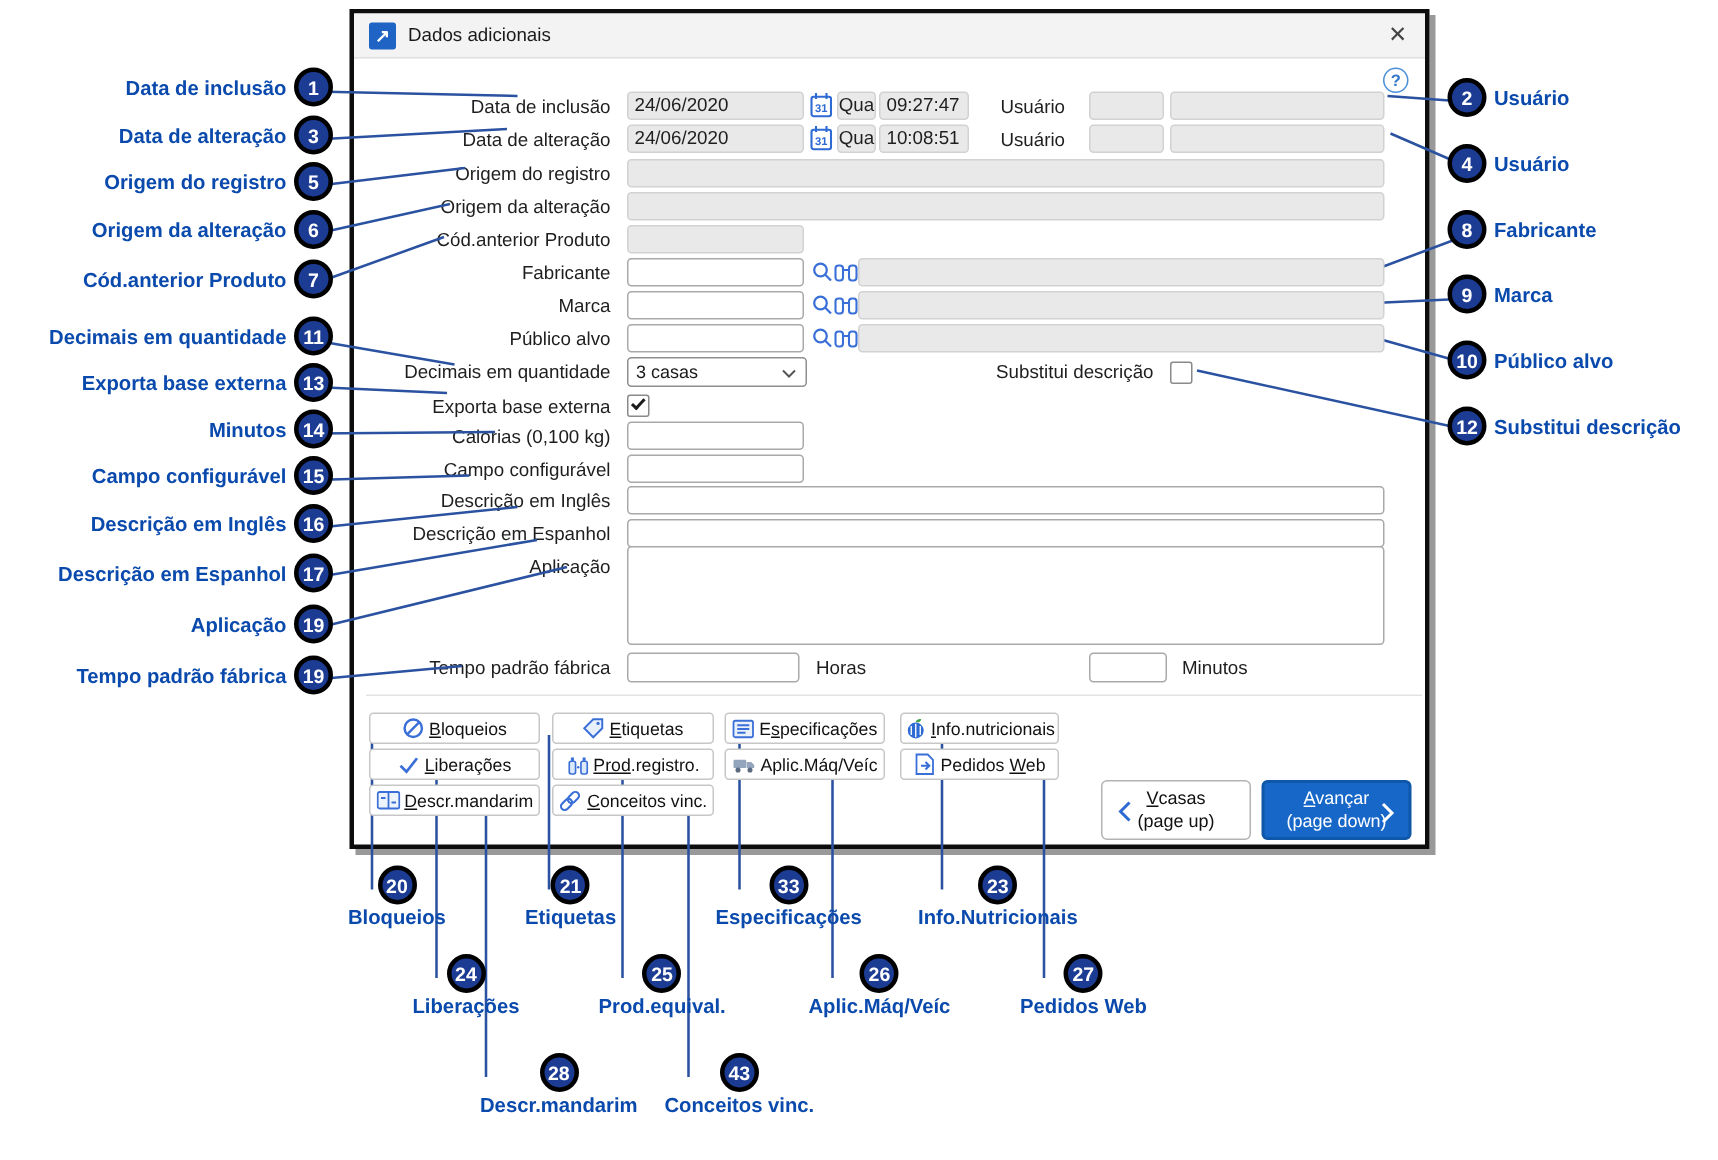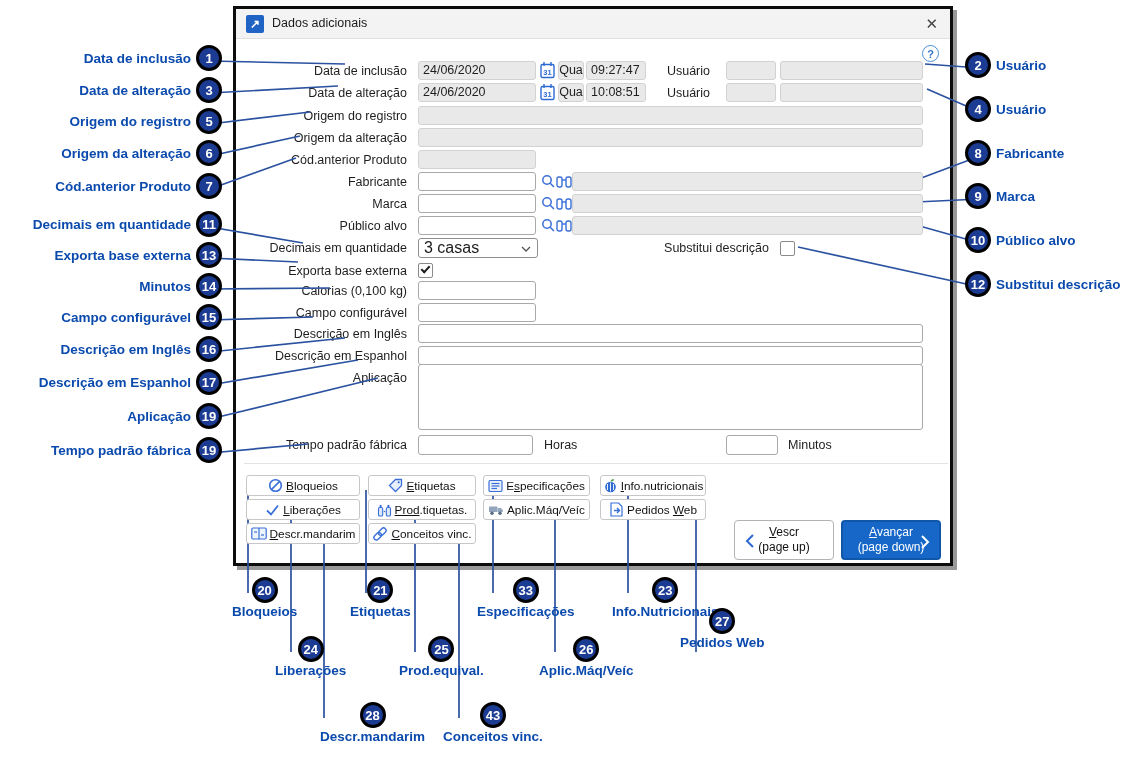--- a/index.html
+++ b/index.html
@@ -16,21 +16,21 @@
 .close{position:absolute;right:12px;top:0;line-height:29px;font-size:15px;color:#444;cursor:pointer}
 .help{position:absolute;left:686px;top:36px;width:17px;height:17px;border:1.6px solid #4a90d9;border-radius:50%;
   color:#3476c8;font-size:11px;font-weight:bold;display:flex;align-items:center;justify-content:center;z-index:2}
 
 .flbl{position:absolute;height:20px;line-height:20px;font-size:12.5px;white-space:nowrap;color:#1e1e1e}
 .dis{position:absolute;height:19px;background:#e9e9e9;border:1px solid #d2d2d2;border-radius:3px;
   font-size:12.5px;line-height:17px;padding:0 4px;color:#1f1f1f;z-index:2}
 .inp{position:absolute;height:19px;background:#fff;border:1px solid #a9a9a9;border-radius:3px;z-index:2}
 .smbox{text-align:center;padding:0}
 .ficon{position:absolute;z-index:2;cursor:pointer}
-.combo{position:absolute;height:20px;background:#fff;border:1px solid #8f8f8f;border-radius:3px;font-size:16px;
+.combo{position:absolute;height:20px;background:#fff;border:1px solid #8f8f8f;border-radius:3px;font-size:12px;
   line-height:18px;padding:0 5px;z-index:2;cursor:pointer}
 .combo svg{position:absolute;right:6px;top:7px}
 .cb{position:absolute;width:15px;height:15px;background:#fff;border:1px solid #8a8a8a;border-radius:2px;z-index:2;cursor:pointer}
 .tick{width:9px;height:5px;border-left:2px solid #1c1c1c;border-bottom:2px solid #1c1c1c;transform:rotate(-47deg);margin:2px 0 0 2px}
 .ta{position:absolute;background:#fff;border:1px solid #a9a9a9;border-radius:3px;z-index:2}
 .sep{position:absolute;left:8px;top:454px;width:704px;height:1px;background:#e3e3e3}
 
 .fbtn{position:absolute;height:21px;background:#fff;border:1px solid #c7c7c7;border-radius:3px;z-index:2;cursor:pointer;
   display:flex;align-items:center;justify-content:center;gap:3px;font-size:11.8px;color:#111;font-family:"Liberation Sans",sans-serif}
 .fbtn .bl{white-space:nowrap}
@@ -207,21 +207,21 @@
     <span class="bl"><span></span><span class="ac">E</span><span>tiquetas</span></span>
   </button>
   <button class="fbtn" style="left:132px;top:490px;width:108px">
     <svg width="15" height="14" viewBox="0 0 15 14">
         <rect x="1.5" y="4.5" width="4.2" height="8.5" rx="1.3" fill="#dce9fa" stroke="#3a6fd8" stroke-width="1.1"></rect>
         <rect x="2.6" y="2" width="2" height="2.2" fill="#3a6fd8"></rect>
         <rect x="9.3" y="4.5" width="4.2" height="8.5" rx="1.3" fill="#dce9fa" stroke="#3a6fd8" stroke-width="1.1"></rect>
         <rect x="10.4" y="2" width="2" height="2.2" fill="#3a6fd8"></rect>
         <circle cx="7.5" cy="8.5" r="0.8" fill="#3a6fd8"></circle>
       </svg>
-    <span class="bl"><span></span><span class="ac">Prod</span><span>.tiquetas.</span></span>
+    <span class="bl"><span></span><span class="ac">Prod</span><span>.registro.</span></span>
   </button>
   <button class="fbtn" style="left:132px;top:514px;width:108px">
     <svg width="16" height="16" viewBox="0 0 16 16">
         <g transform="rotate(-45 8 8)">
           <rect x="0.5" y="5.5" width="8.5" height="5" rx="2.5" fill="none" stroke="#3a6fd8" stroke-width="1.4"></rect>
           <rect x="7" y="5.5" width="8.5" height="5" rx="2.5" fill="none" stroke="#3a6fd8" stroke-width="1.4"></rect>
         </g>
       </svg>
     <span class="bl"><span></span><span class="ac">C</span><span>onceitos vinc.</span></span>
   </button>
@@ -258,21 +258,21 @@
         <path d="M2 1 h7.5 l3.5 3.5 V14 H2 Z" fill="#fff" stroke="#3a6fd8" stroke-width="1.2"></path>
         <path d="M5 8.5 h5 M8 6 l2.5 2.5 L8 11" fill="none" stroke="#3a6fd8" stroke-width="1.4"></path>
       </svg>
     <span class="bl"><span>Pedidos </span><span class="ac">W</span><span>eb</span></span>
   </button>
 
   <button class="navbtn voltar" style="left:498px;top:511px">
     <svg class="navch" style="left:10px" width="10" height="16" viewBox="0 0 10 16">
         <polyline points="8,2 2,8 8,14" fill="none" stroke="#2e6ad4" stroke-width="2"></polyline>
       </svg>
-    <span><span class="ac">V</span><span>escr</span></span>
+    <span><span class="ac">V</span><span>casas</span></span>
     <span>(page up)</span>
   </button>
   <button class="navbtn avancar" style="left:605px;top:511px">
     <svg class="navch" style="right:9px" width="10" height="16" viewBox="0 0 10 16">
         <polyline points="2,2 8,8 2,14" fill="none" stroke="#fff" stroke-width="2"></polyline>
       </svg>
     <span><span class="ac">A</span><span>vançar</span></span>
     <span>(page down)</span>
   </button>
 </div>
@@ -410,21 +410,21 @@
     <span class="co-lb">Liberações</span>
   </div>
 <div class="co co-b" style="left:399px;top:636px">
     <span class="co-c">25</span>
     <span class="co-lb">Prod.equival.</span>
   </div>
 <div class="co co-b" style="left:539px;top:636px">
     <span class="co-c">26</span>
     <span class="co-lb">Aplic.Máq/Veíc</span>
   </div>
-<div class="co co-b" style="left:680px;top:608px">
+<div class="co co-b" style="left:680px;top:636px">
     <span class="co-c">27</span>
     <span class="co-lb">Pedidos Web</span>
   </div>
 <div class="co co-b" style="left:320px;top:702px">
     <span class="co-c">28</span>
     <span class="co-lb">Descr.mandarim</span>
   </div>
 <div class="co co-b" style="left:443px;top:702px">
     <span class="co-c">43</span>
     <span class="co-lb">Conceitos vinc.</span>

